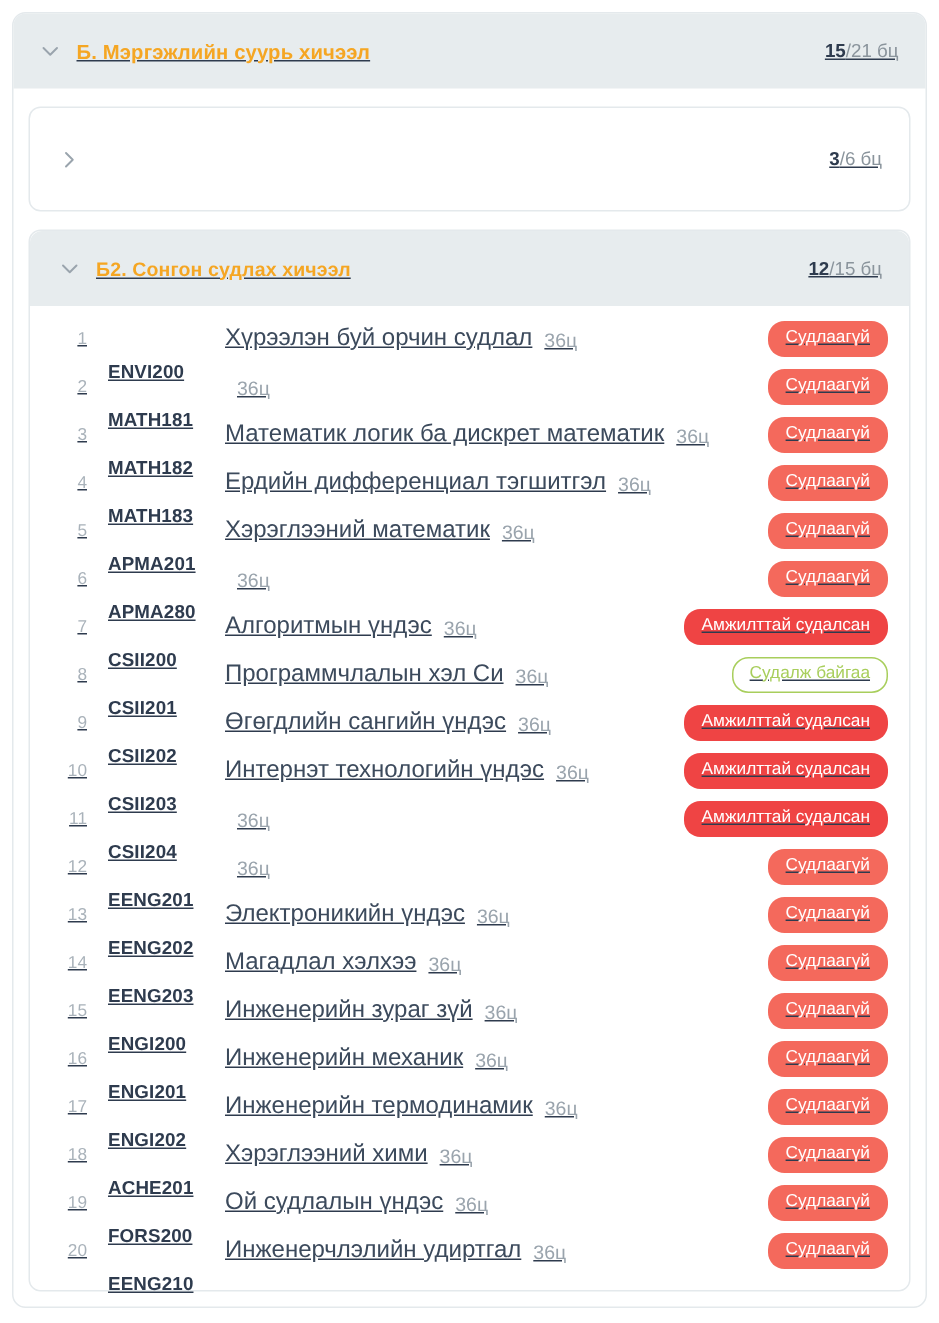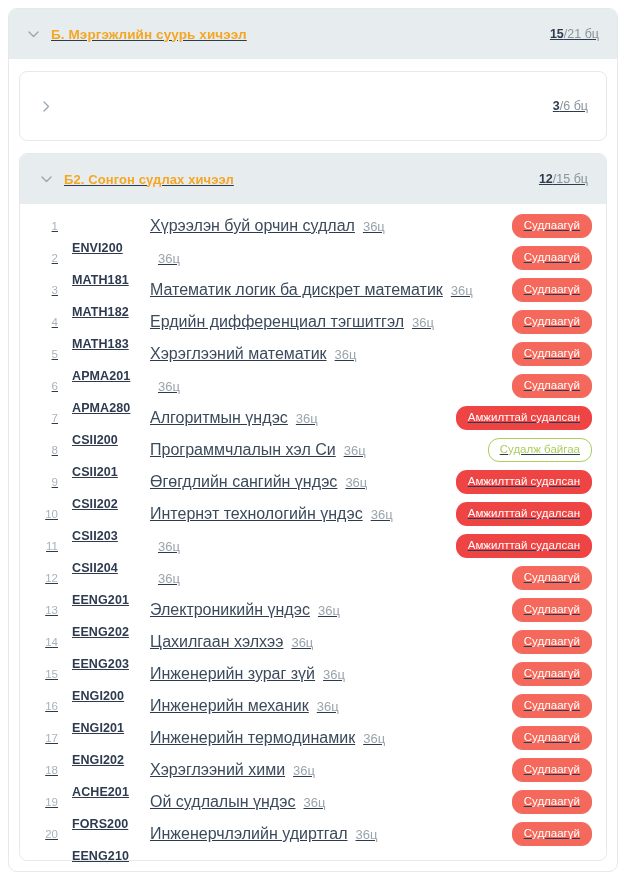--- a/index.html
+++ b/index.html
@@ -322,21 +322,21 @@
           <span class="c-index">13</span>
           <span class="c-code">EENG202</span>
           <span class="c-name">Электроникийн үндэс</span>
           <span class="c-credit">36ц</span>
           <span class="c-spacer"></span>
           <span class="badge not-studied">Судлаагүй</span>
         </div>
         <div class="course-row">
           <span class="c-index">14</span>
           <span class="c-code">EENG203</span>
-          <span class="c-name">Цахилгаан хэлхээ</span>
+          <span class="c-name">Магадлал хэлхээ</span>
           <span class="c-credit">36ц</span>
           <span class="c-spacer"></span>
           <span class="badge not-studied">Судлаагүй</span>
         </div>
         <div class="course-row">
           <span class="c-index">15</span>
           <span class="c-code">ENGI200</span>
           <span class="c-name">Инженерийн зураг зүй</span>
           <span class="c-credit">36ц</span>
           <span class="c-spacer"></span>

